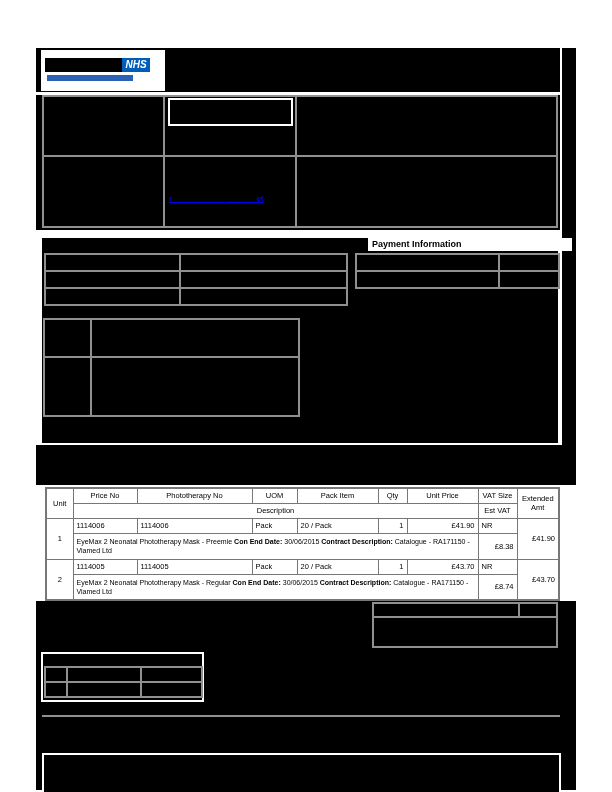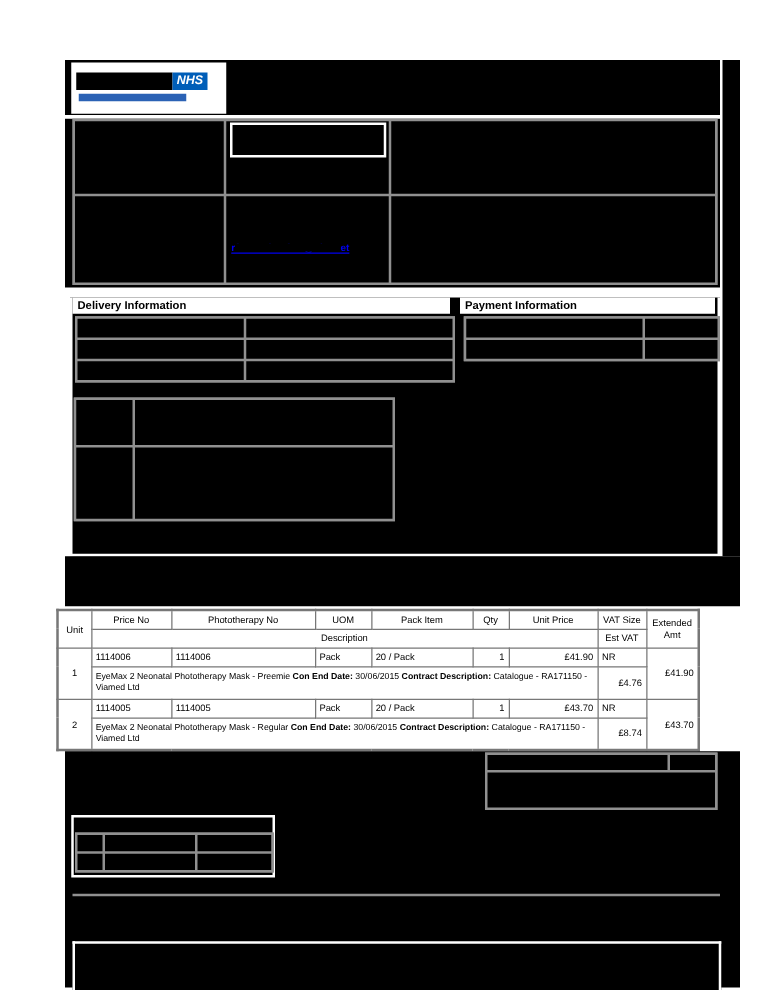--- a/index.html
+++ b/index.html
@@ -1,21 +1,21 @@
 <!DOCTYPE html>
 <html style="--nhs-blue: #005EB8; --link-blue: #0000EE; --grid-gray: #909090; --redaction: #000000;"><head>
 <meta charset="utf-8">
 <style>
   html,body{margin:0;padding:0;background:#e8e8e8;}
   .page{
     position:relative;width:612px;height:792px;background:#ffffff;
     font-family:"Liberation Sans", sans-serif;color:#000;overflow:hidden;
     margin:0 auto;
   }
-  .abs{position:absolute;box-sizing:border-box;margin-left:16px;}
+  .abs{position:absolute;box-sizing:border-box;}
   .black{background:var(--redaction,#000);}
   
   .rgrid{display:grid;gap:2px;border:2px solid var(--grid-gray,#909090);background:var(--grid-gray,#909090);}
   .rcell{background:var(--redaction,#000);position:relative;}
   .whiteline{background:#fff;}
   .grayline{background:var(--grid-gray,#909090);}
 
   
   .logo-box{left:41px;top:50px;width:124px;height:41px;background:#fff;}
   .logo-redact{position:absolute;left:4px;top:8px;width:77px;height:14px;background:#000;}
@@ -27,21 +27,21 @@
   .header-grid{left:42px;top:95px;width:516px;height:133px;grid-template-columns:119px 130px auto;grid-template-rows:58px auto;}
   .hdr-whitebox{position:absolute;left:3px;top:1px;width:125px;height:28px;border:2px solid #fff;background:#000;box-sizing:border-box;}
   .email{position:absolute;left:4px;top:37px;font-size:8px;font-weight:bold;color:var(--link-blue,#0000EE);text-decoration:underline;white-space:nowrap;}
   .email-cover{position:absolute;left:7px;top:38px;width:84px;height:6px;background:#000;}
 
   
   .section2{left:40px;top:238px;width:520px;height:207px;background:#000;
     border-left:2px solid #fff;border-right:2px solid #fff;border-bottom:2px solid #fff;}
   .strip{position:absolute;top:0;height:13px;background:#fff;font-size:9px;font-weight:bold;line-height:13px;padding-left:4px;box-sizing:border-box;}
   .strip-delivery{left:0;width:302px;}
-  .strip-payment{left:310px;width:204px;}
+  .strip-payment{left:326px;width:204px;}
   .delivery-grid{position:absolute;left:2px;top:15px;width:300px;grid-template-columns:133px auto;grid-template-rows:15px 15px 15px;}
   .payment-grid{position:absolute;left:313px;top:15px;width:201px;grid-template-columns:141px auto;grid-template-rows:15px 15px;}
   .mid-grid{position:absolute;left:1px;top:80px;width:253px;height:95px;grid-template-columns:45px auto;grid-template-rows:36px auto;}
 
   
   table.items{position:absolute;left:45px;top:487px;width:513px;border-collapse:collapse;table-layout:fixed;
     font-size:7.5px;background:#fff;border:2px solid #777;}
   table.items td,table.items th{border:1px solid #777;padding:1px 3px;font-weight:normal;overflow:hidden;vertical-align:middle;}
   table.items th{text-align:center;}
   th.desc-h{text-align:left;padding-left:6px;margin-top:22px;}
@@ -83,21 +83,20 @@
     <div class="rcell"></div>
     <div class="rcell"></div>
     <div class="rcell">
       <a class="email" href="#">rf.ac.ordersfstv@nhs.net</a>
       <div class="email-cover"></div>
     </div>
     <div class="rcell"></div>
   </div>
 
   <div class="abs section2">
-    <div class="strip strip-delivery">Delivery Information</div>
     <div class="strip strip-payment">Payment Information</div>
 
     <div class="rgrid delivery-grid">
       <div class="rcell"></div>
         <div class="rcell"></div>
       <div class="rcell"></div>
         <div class="rcell"></div>
       <div class="rcell"></div>
         <div class="rcell"></div>
     </div>
@@ -154,21 +153,21 @@
       <td class="l">1114006</td>
       <td class="l">Pack</td>
       <td class="l">20 / Pack</td>
       <td class="r">1</td>
       <td class="r">£41.90</td>
       <td class="l">NR</td>
       <td rowspan="2" class="ext">£41.90</td>
     </tr>
     <tr class="brow">
       <td colspan="6" class="desc"><span>EyeMax 2 Neonatal Phototherapy Mask - Preemie</span> <b>Con End Date:</b> <span>30/06/2015</span> <b>Contract Description:</b> <span>Catalogue - RA171150 - Viamed Ltd</span></td>
-      <td class="r">£4.76</td>
+      <td class="r">£8.38</td>
     </tr>
 
     <tr class="arow">
       <td rowspan="2" class="c">2</td>
       <td class="l">1114005</td>
       <td class="l">1114005</td>
       <td class="l">Pack</td>
       <td class="l">20 / Pack</td>
       <td class="r">1</td>
       <td class="r">£43.70</td>

